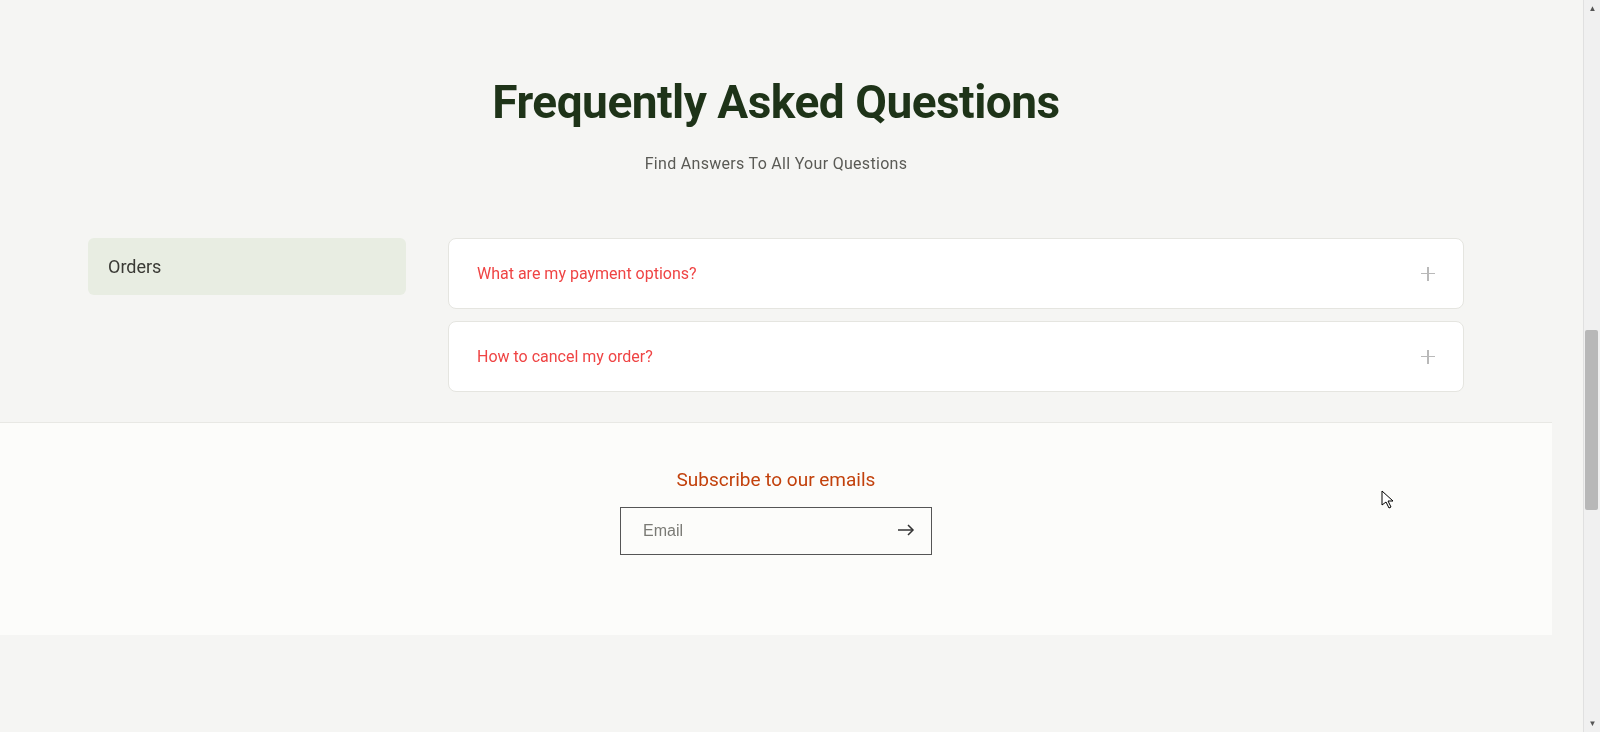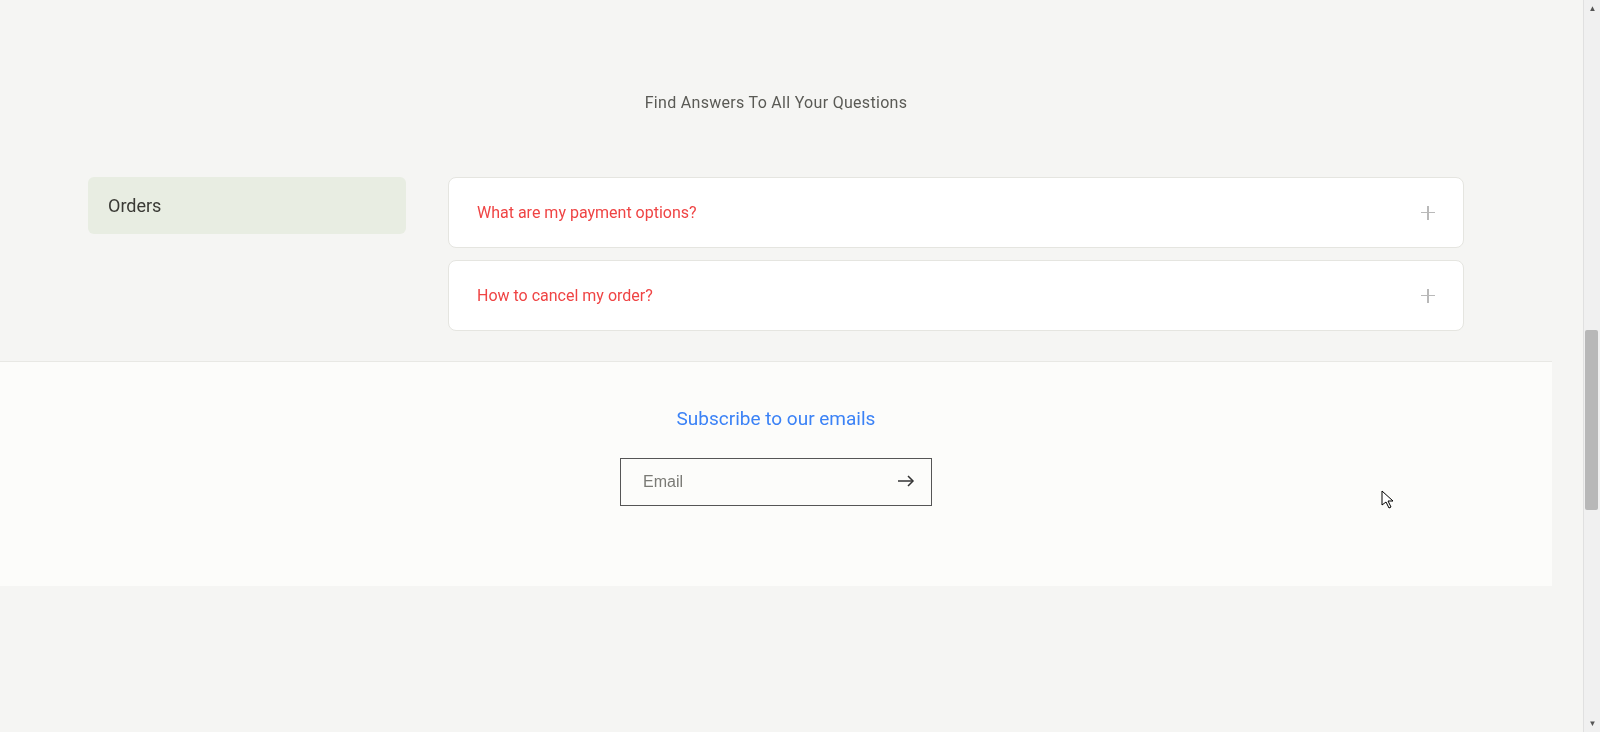--- a/index.html
+++ b/index.html
@@ -55,21 +55,21 @@
       padding-top: 75px;
       text-align: center;
     }
     .hero h1 {
       font-size: 46px;
       font-weight: 700;
       color: #1e3318;
       letter-spacing: -0.5px;
     }
     .hero .subtitle {
-      margin-top: 18px;
+      margin-top: 25px;
       font-size: 16px;
       color: #5a5a55;
       letter-spacing: 0.3px;
     }
     .content {
       display: flex;
       margin: 65px 88px 0 88px;
       gap: 42px;
       padding-bottom: 30px;
     }
@@ -133,22 +133,22 @@
       margin: 0;
     }
     .footer {
       background: #fcfcfa;
       padding-top: 45px;
       text-align: center;
       padding-bottom: 80px;
     }
     .footer-title {
       font-size: 19px;
-      color: #3b82f6;
-      margin-bottom: 28px;
+      color: #c2410c;
+      margin-bottom: 16px;
     }
     .email-form {
       display: inline-flex;
       border: 1px solid #555;
       width: 312px;
       height: 48px;
     }
     .email-input {
       flex: 1;
       border: none;
@@ -182,20 +182,21 @@
       height: 20px;
       pointer-events: none;
       z-index: 100;
     }
   </style>
 </head>
 <body>
 
 <div class="viewport">
   <div class="hero">
+    <h1>Frequently Asked Questions</h1>
     <div class="subtitle">Find Answers To All Your Questions</div>
   </div>
 
   <div class="content">
     <div class="sidebar">
       <div class="sidebar-item">
         <span>Orders</span>
       </div>
     </div>
 

